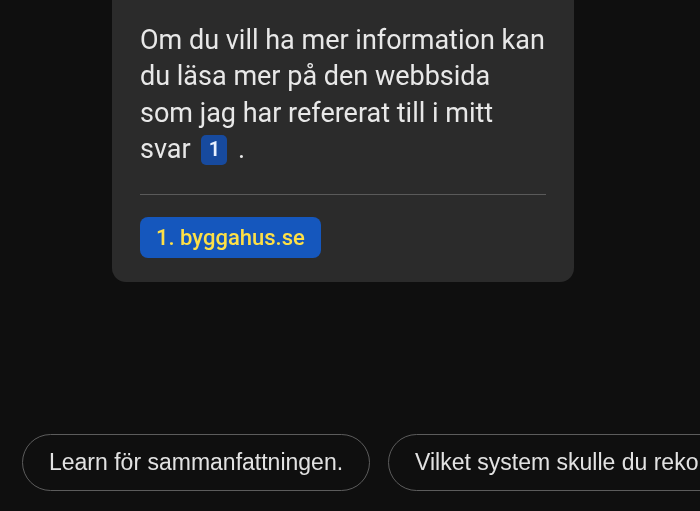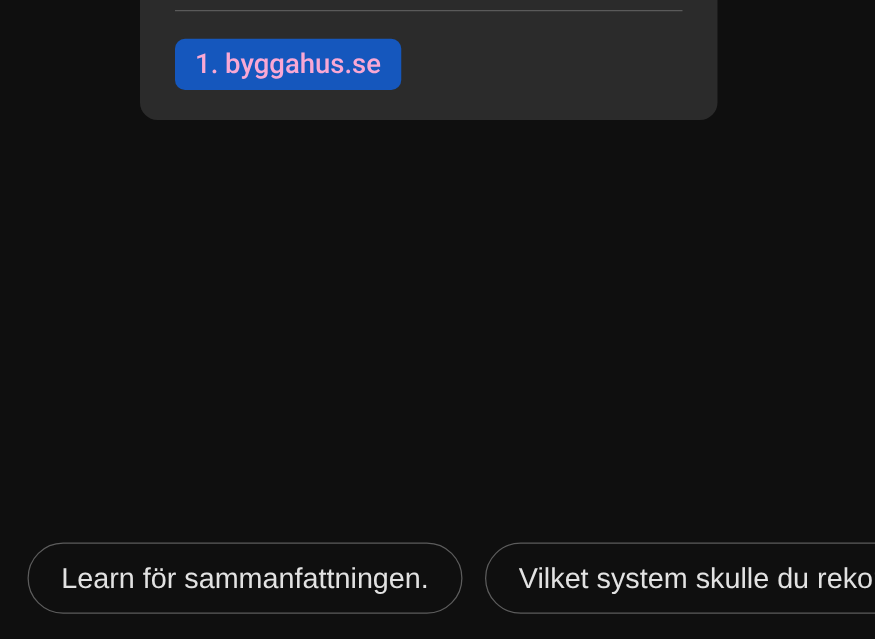--- a/index.html
+++ b/index.html
@@ -51,21 +51,21 @@
     }
     .learn-more-label {
       color: #cfcfcf;
       font-size: 22px;
       font-weight: 600;
       margin-bottom: 18px;
     }
     .source-link {
       display: inline-block;
       background: #1557bd;
-      color: #f9a8d4;
+      color: #fde047;
       font-size: 22px;
       font-weight: 500;
       padding: 8px 16px;
       border-radius: 8px;
       cursor: pointer;
     }
     .suggestions-row {
       position: absolute;
       left: 22px;
       bottom: 20px;
@@ -80,20 +80,23 @@
       color: #e2e2e2;
       font-size: 23px;
       padding: 14px 26px;
       cursor: pointer;
     }
   </style>
 </head>
 <body>
 
 <div class="message-card">
+  <div class="message-text">
+    <span>Om du vill ha mer information kan du läsa mer på den webbsida som jag har refererat till i mitt svar </span><span class="citation-badge">1</span><span> .</span>
+  </div>
   <hr class="divider">
   <div>
     <span class="source-link">1. byggahus.se</span>
   </div>
 </div>
 
 <div class="suggestions-row">
   <button class="suggestion-chip">Learn för sammanfattningen.</button>
   <button class="suggestion-chip">Vilket system skulle du rekomm</button>
 </div>

